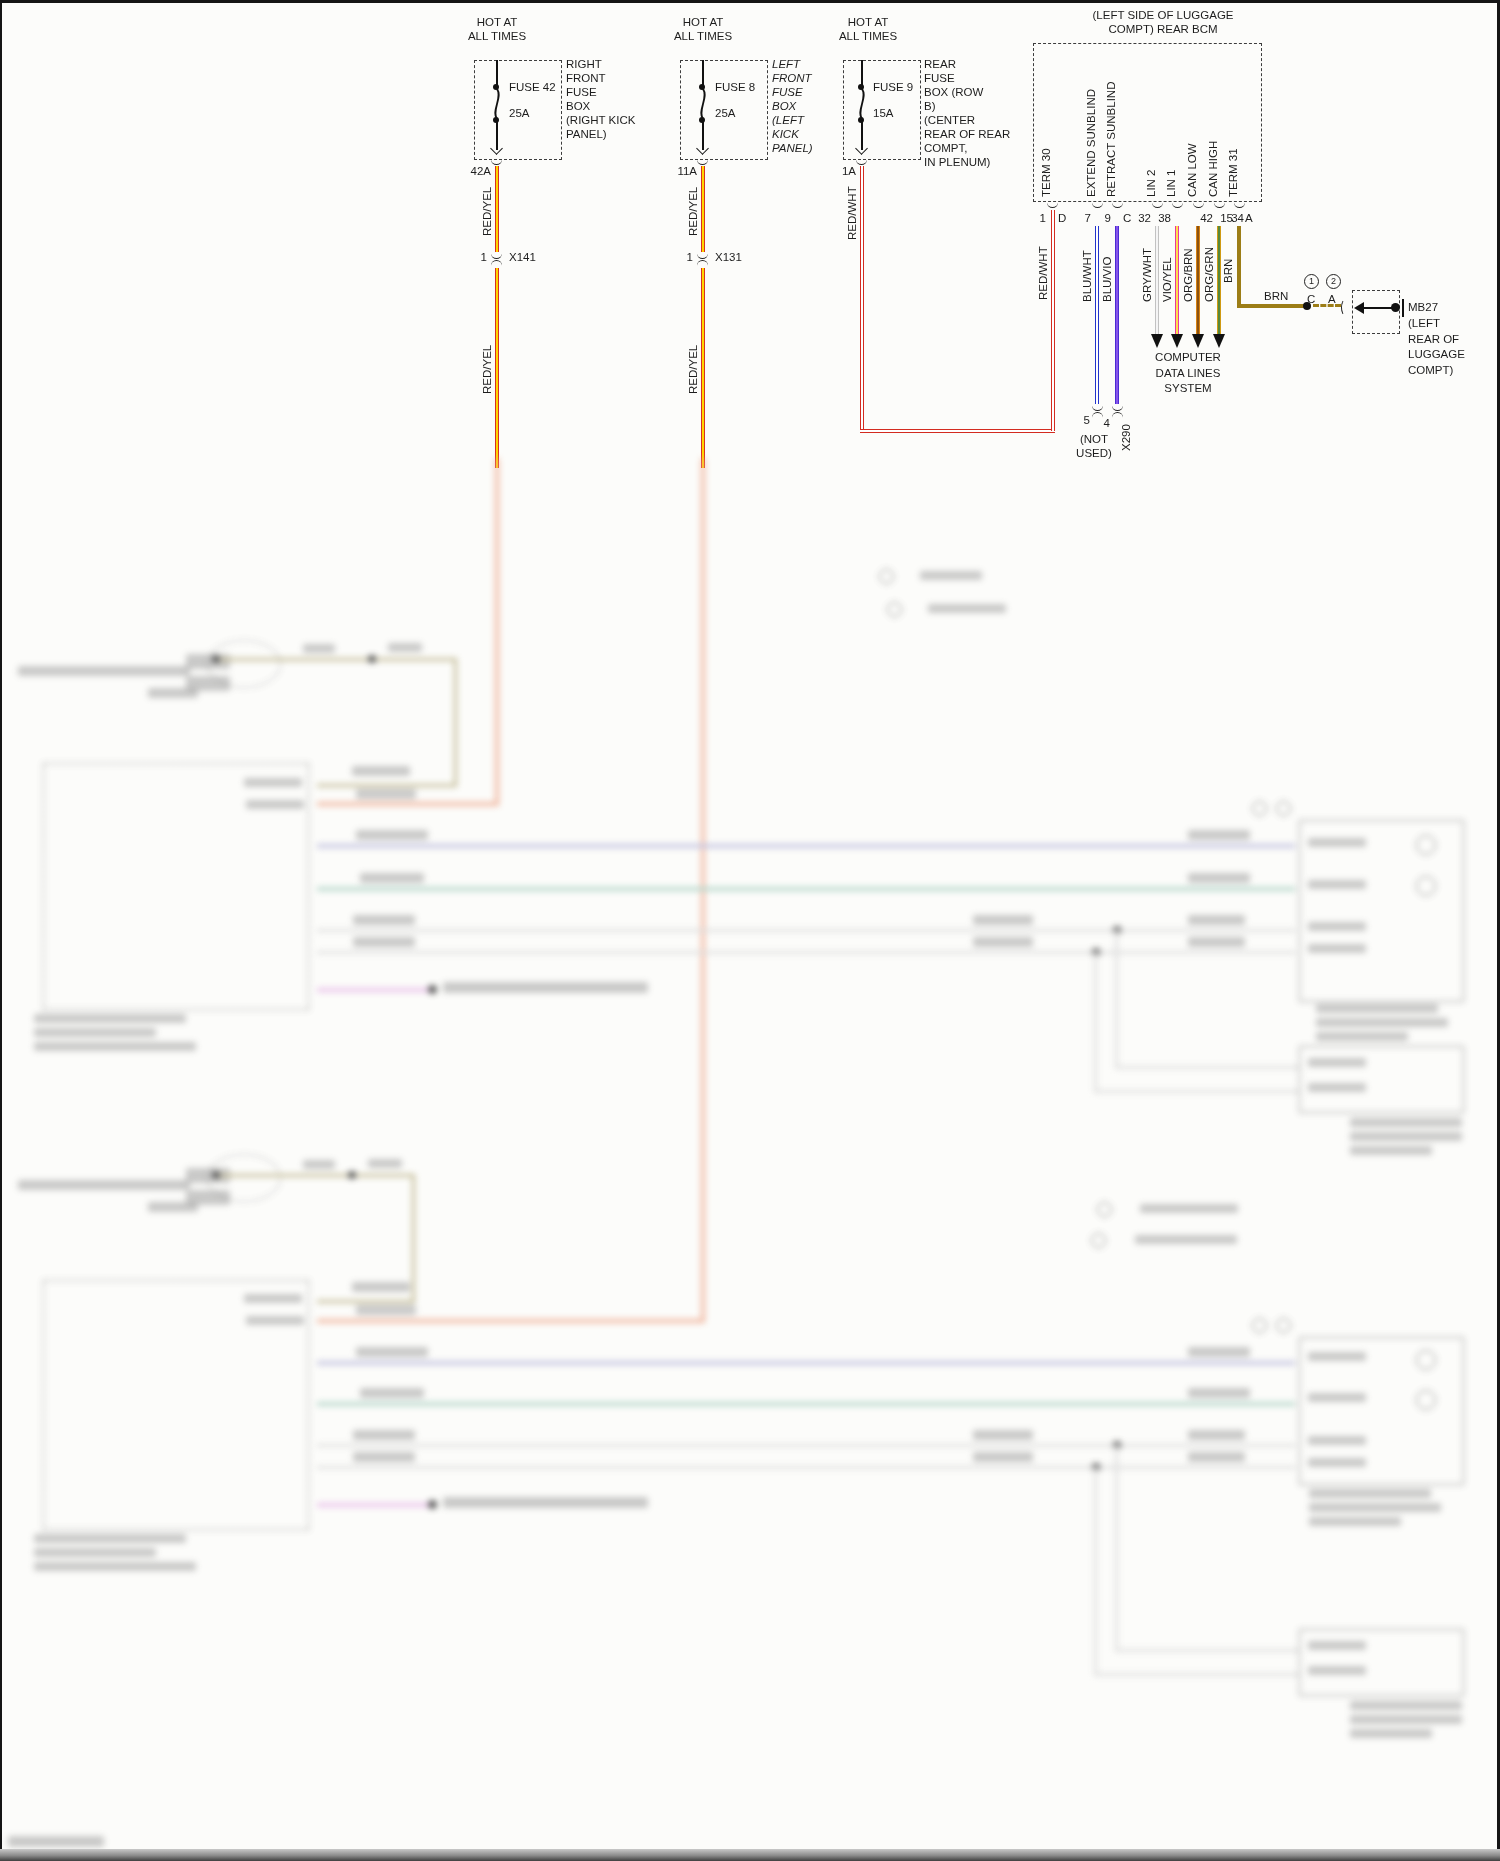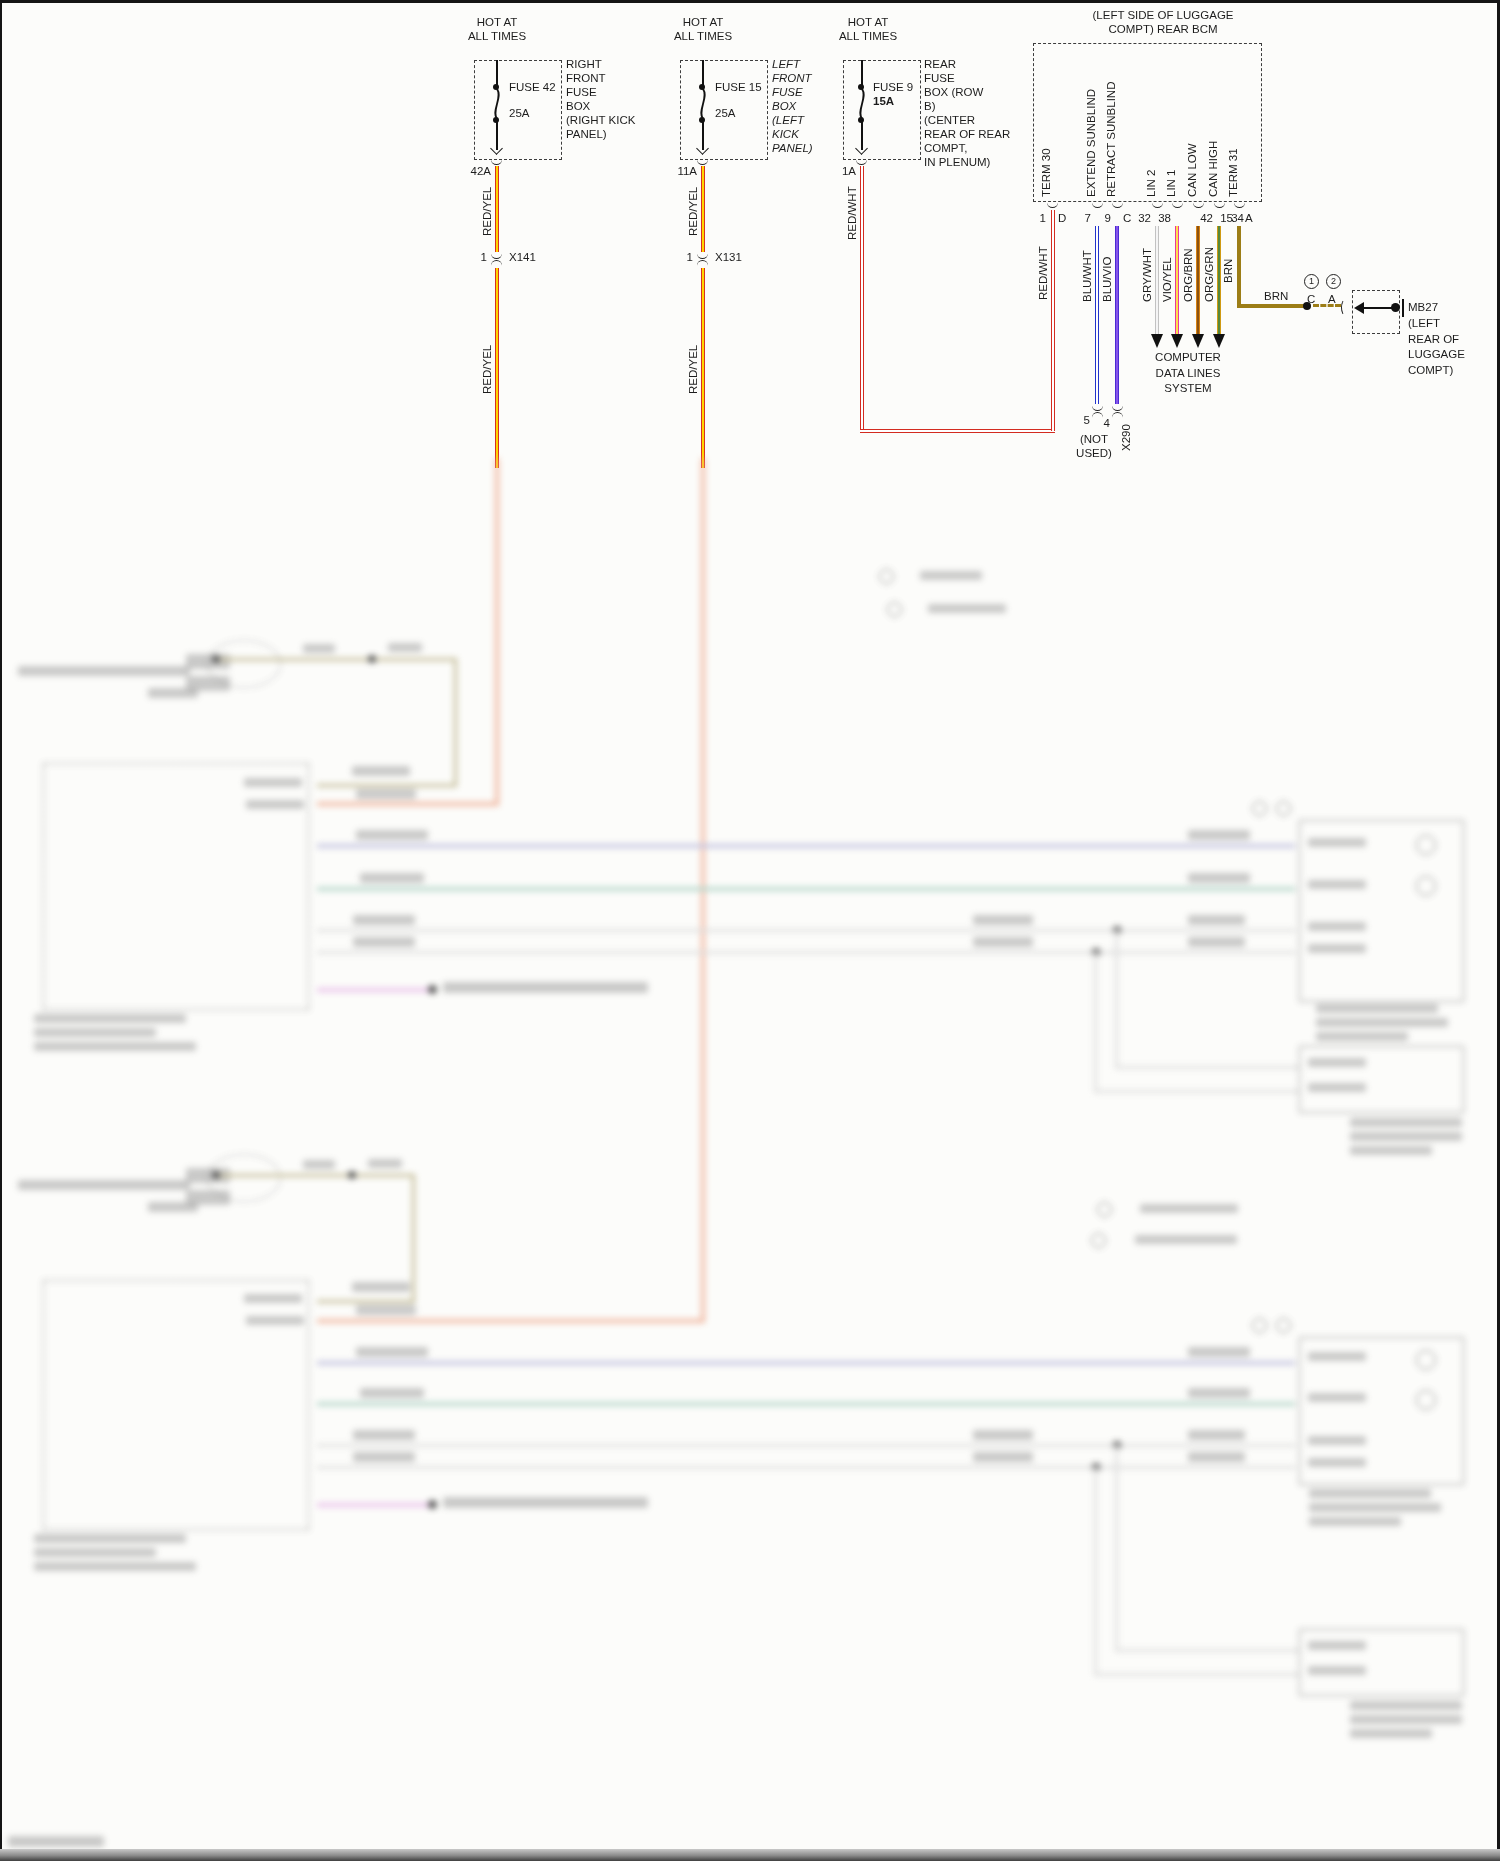--- a/index.html
+++ b/index.html
@@ -78,21 +78,21 @@
   <div class="dashbox" style="left:680px;top:60px;width:86px;height:98px;"></div>
   <div class="stub" style="left:702px;top:60px;width:2px;height:26px;"></div>
   <div class="dot" style="left:699px;top:84px;width:6px;height:6px;"></div>
   <svg style="position:absolute;left:695px;top:89px;" width="16" height="30">
       <path d="M8,0 C14,8 2,22 8,30" stroke="#111" stroke-width="1.8" fill="none"></path>
     </svg>
   <div class="dot" style="left:699px;top:117px;width:6px;height:6px;"></div>
   <div class="stub" style="left:702px;top:122px;width:2px;height:28px;"></div>
   <div class="vee" style="left:698px;top:144px;"></div>
   <div class="cup" style="left:697px;top:158px;"></div>
-  <div class="t" style="left:715px;top:80px;">FUSE 15</div>
+  <div class="t" style="left:715px;top:80px;">FUSE 8</div>
   <div class="t" style="left:715px;top:106px;">25A</div>
   <div class="t ml" style="left:772px;top:57px;width:80px;font-style:italic;">LEFT
 FRONT
 FUSE
 BOX
 (LEFT
 KICK
 PANEL)</div>
   <div class="t rt" style="left:655px;top:164px;width:42px;">11A</div>
   <div class="wire" style="left: 701px; top: 166px; width: 4px; height: 86px; background: linear-gradient(90deg, rgb(217, 48, 32) 0px, rgb(217, 48, 32) 30%, rgb(255, 214, 0) 30%, rgb(255, 214, 0) 70%, rgb(217, 48, 32) 70%, rgb(217, 48, 32) 100%);"></div>
@@ -110,21 +110,21 @@
   <div class="stub" style="left:861px;top:60px;width:2px;height:26px;"></div>
   <div class="dot" style="left:858px;top:84px;width:6px;height:6px;"></div>
   <svg style="position:absolute;left:854px;top:89px;" width="16" height="30">
       <path d="M8,0 C14,8 2,22 8,30" stroke="#111" stroke-width="1.8" fill="none"></path>
     </svg>
   <div class="dot" style="left:858px;top:117px;width:6px;height:6px;"></div>
   <div class="stub" style="left:861px;top:122px;width:2px;height:28px;"></div>
   <div class="vee" style="left:857px;top:144px;"></div>
   <div class="cup" style="left:856px;top:158px;"></div>
   <div class="t" style="left:873px;top:80px;">FUSE 9</div>
-  <div class="t" style="left:873px;top:94px;font-weight:bold;">15A</div>
+  <div class="t" style="left:873px;top:106px;">15A</div>
   <div class="t ml" style="left:924px;top:57px;width:110px;">REAR
 FUSE
 BOX (ROW
 B)
 (CENTER
 REAR OF REAR
 COMPT,
 IN PLENUM)</div>
   <div class="t rt" style="left:814px;top:164px;width:42px;">1A</div>
   <div class="wire" style="left: 860px; top: 166px; width: 4px; height: 265px; background: linear-gradient(90deg, rgb(211, 43, 32) 0px, rgb(211, 43, 32) 30%, rgb(255, 255, 255) 30%, rgb(255, 255, 255) 70%, rgb(211, 43, 32) 70%, rgb(211, 43, 32) 100%);"></div>

